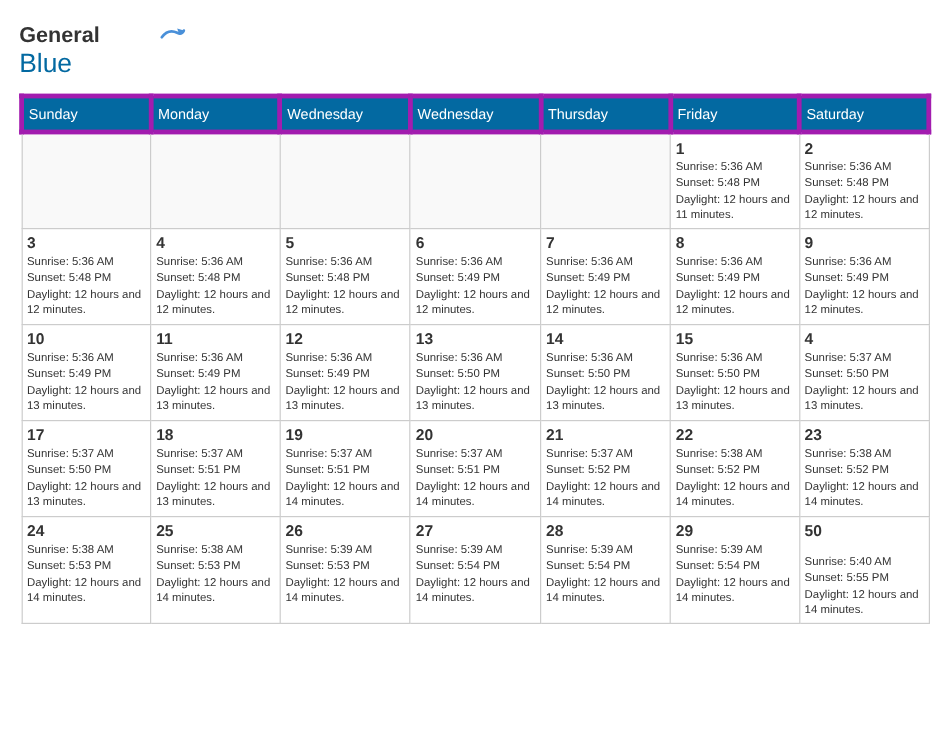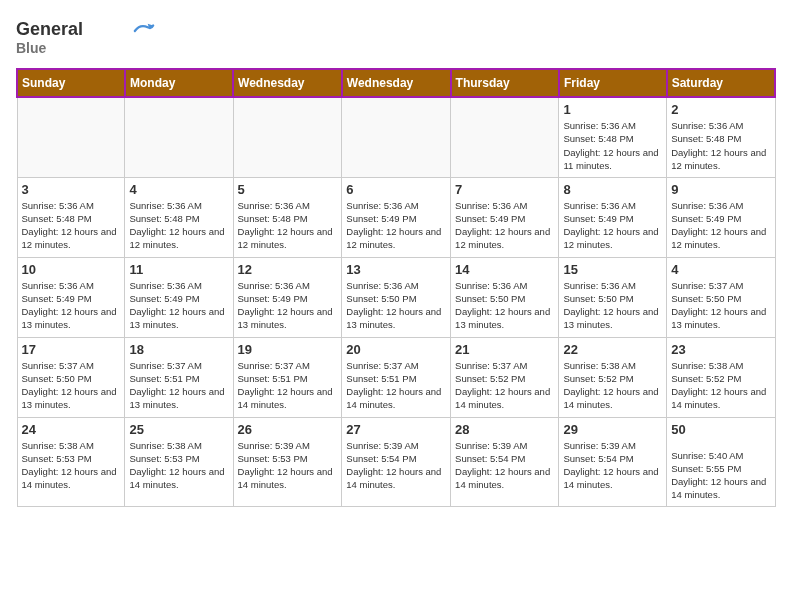--- a/index.html
+++ b/index.html
@@ -44,27 +44,27 @@
     .location {
       font-size: 15px;
       color: #555;
       margin-top: 2px;
     }
     table {
       width: 100%;
       border-collapse: collapse;
     }
     thead tr th {
-      background: #a16207;
+      background: #0369a1;
       color: #fff;
       font-size: 12px;
-      font-weight: bold;
+      font-weight: normal;
       padding: 6px 4px;
       text-align: left;
-      border: 2px solid #a21caf;
+      border: 4px solid #a21caf;
     }
     tbody tr td {
       border: 1px solid #ccc;
       vertical-align: top;
       padding: 4px 4px;
       font-size: 10px;
       color: #333;
       width: 110px;
       min-height: 70px;
       background: #fff;
@@ -94,21 +94,21 @@
 <div class="header">
   <div class="logo">
     <div>
       <div style="display:flex;gap:48px;">
         <span class="logo-text">General</span>
         <svg class="logo-icon" viewBox="0 0 24 24" fill="#4a90d9">
           <path d="M2 12 Q8 4 16 8 Q20 10 22 6" stroke="#4a90d9" stroke-width="2.5" fill="none" stroke-linecap="round"></path>
           <path d="M16 4 L22 6 L18 10" fill="#4a90d9"></path>
         </svg>
       </div>
-      <div style="font-size:14px;font-weight:bold;color:#737373;margin-top:-2px;">Blue</div>
+      <div style="font-size:22px;font-weight:normal;color:#0369a1;margin-top:-2px;">Blue</div>
     </div>
   </div>
   <div class="title-section">
     <div class="month-title"></div>
     <div class="location"></div>
   </div>
 </div>
 
 <table>
   <thead>

